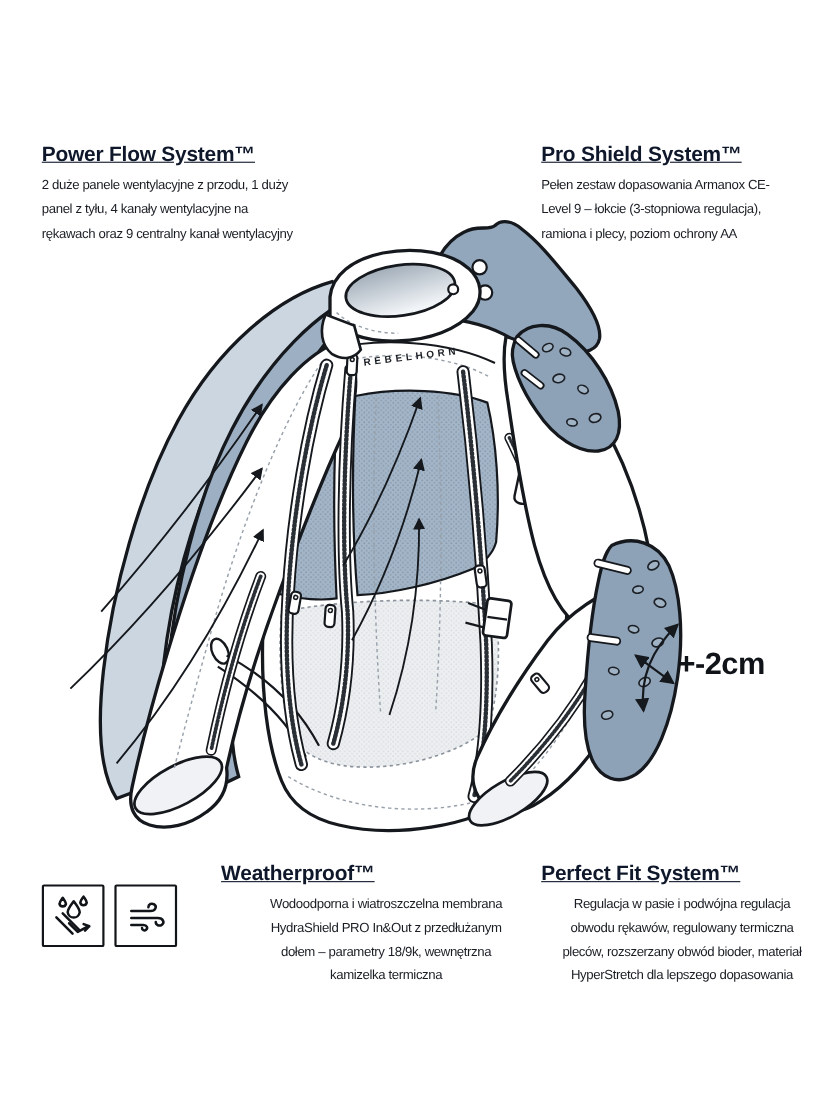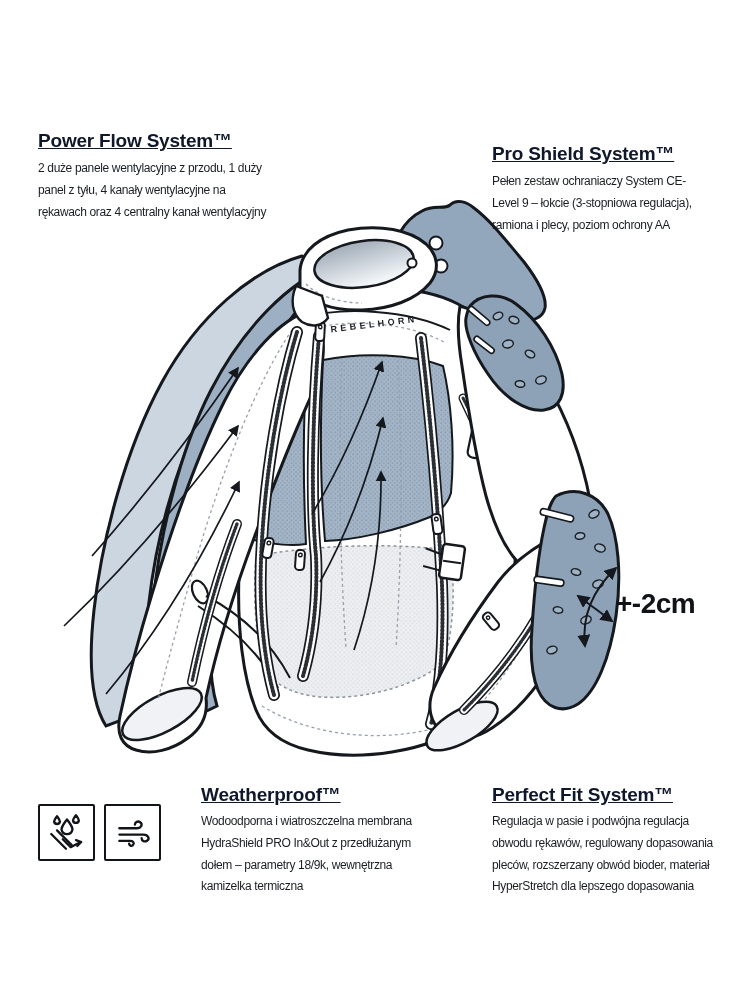--- a/index.html
+++ b/index.html
@@ -10,24 +10,24 @@
   .illust{position:absolute;left:0;top:0;width:750px;height:1000px;}
   .feature{position:absolute;}
   .feature .title{
     font-size:19px;font-weight:bold;letter-spacing:-0.2px;line-height:23px;color:#0f172a;text-decoration:underline;
   }
   .feature .body{margin-top:5px;}
   .feature .line{
     font-size:12px;letter-spacing:-0.35px;line-height:22px;white-space:nowrap;color:#1a1e24;
   }
   .f-tl{left:38px;top:129px;width:340px;}
-  .f-tr{left:492px;top:142px;width:250px;}
+  .f-tr{left:492px;top:129px;width:250px;}
   .f-bl{left:185px;top:783px;width:300px;margin-left:16px;}
   .f-br{left:492px;top:783px;width:256px;}
-  .f-bl .line,.f-br .line{line-height:21.8px;}
+  .f-bl .line,.f-br .line{line-height:21.8px;text-align:center;}
   .icon-row{position:absolute;left:38px;top:804px;display:flex;gap:9px;}
   .icon-box{
     width:57px;height:57px;border:2.5px solid #111418;border-radius:2px;background:#fff;
     display:flex;align-items:center;justify-content:center;box-sizing:border-box;
   }
   .icon-box svg{display:block;}
 </style>
 </head>
 <body>
 
@@ -215,28 +215,28 @@
       <path d="M578,596 L612,621" marker-start="url(#ah)" marker-end="url(#ah)"></path>
     </g>
     <text x="616" y="613" font-family="Liberation Sans, DejaVu Sans, sans-serif" font-size="28" font-weight="bold" letter-spacing="-0.5" fill="#101318">+-2cm</text>
   </svg>
 
   <div class="feature f-tl">
     <div class="title">Power Flow System™</div>
     <div class="body">
       <div class="line">2 duże panele wentylacyjne z przodu, 1 duży</div>
       <div class="line">panel z tyłu, 4 kanały wentylacyjne na</div>
-      <div class="line">rękawach oraz 4 centralny kanał wentylacyjny</div>
+      <div class="line">rękawach oraz 9 centralny kanał wentylacyjny</div>
     </div>
   </div>
 
   <div class="feature f-tr">
     <div class="title">Pro Shield System™</div>
     <div class="body">
-      <div class="line">Pełen zestaw ochraniaczy System CE-</div>
+      <div class="line">Pełen zestaw dopasowania Armanox CE-</div>
       <div class="line">Level 9 – łokcie (3-stopniowa regulacja),</div>
       <div class="line">ramiona i plecy, poziom ochrony AA</div>
     </div>
   </div>
 
   <div class="icon-row">
     <div class="icon-box">
       <svg width="42" height="42" viewBox="0 0 40 40" fill="none" stroke="#111418" stroke-width="2.2" stroke-linecap="round" stroke-linejoin="round">
         <path d="M20,7 C22.6,10.6 25.2,13.6 25.2,16.6 A5.3,5.6 0 0 1 14.8,16.6 C14.8,13.6 17.4,10.6 20,7 Z"></path>
         <path d="M10.5,4 C11.9,6 13.3,7.6 13.3,9.2 A2.9,3 0 0 1 7.7,9.2 C7.7,7.6 9.1,6 10.5,4 Z"></path>
@@ -263,19 +263,19 @@
       <div class="line">HydraShield PRO In&amp;Out z przedłużanym</div>
       <div class="line">dołem – parametry 18/9k, wewnętrzna</div>
       <div class="line">kamizelka termiczna</div>
     </div>
   </div>
 
   <div class="feature f-br">
     <div class="title">Perfect Fit System™</div>
     <div class="body">
       <div class="line">Regulacja w pasie i podwójna regulacja</div>
-      <div class="line">obwodu rękawów, regulowany dopasowania</div>
+      <div class="line">obwodu rękawów, regulowany termiczna</div>
       <div class="line">pleców, rozszerzany obwód bioder, materiał</div>
       <div class="line">HyperStretch dla lepszego dopasowania</div>
     </div>
   </div>
 
 </div>
 
 </body></html>

